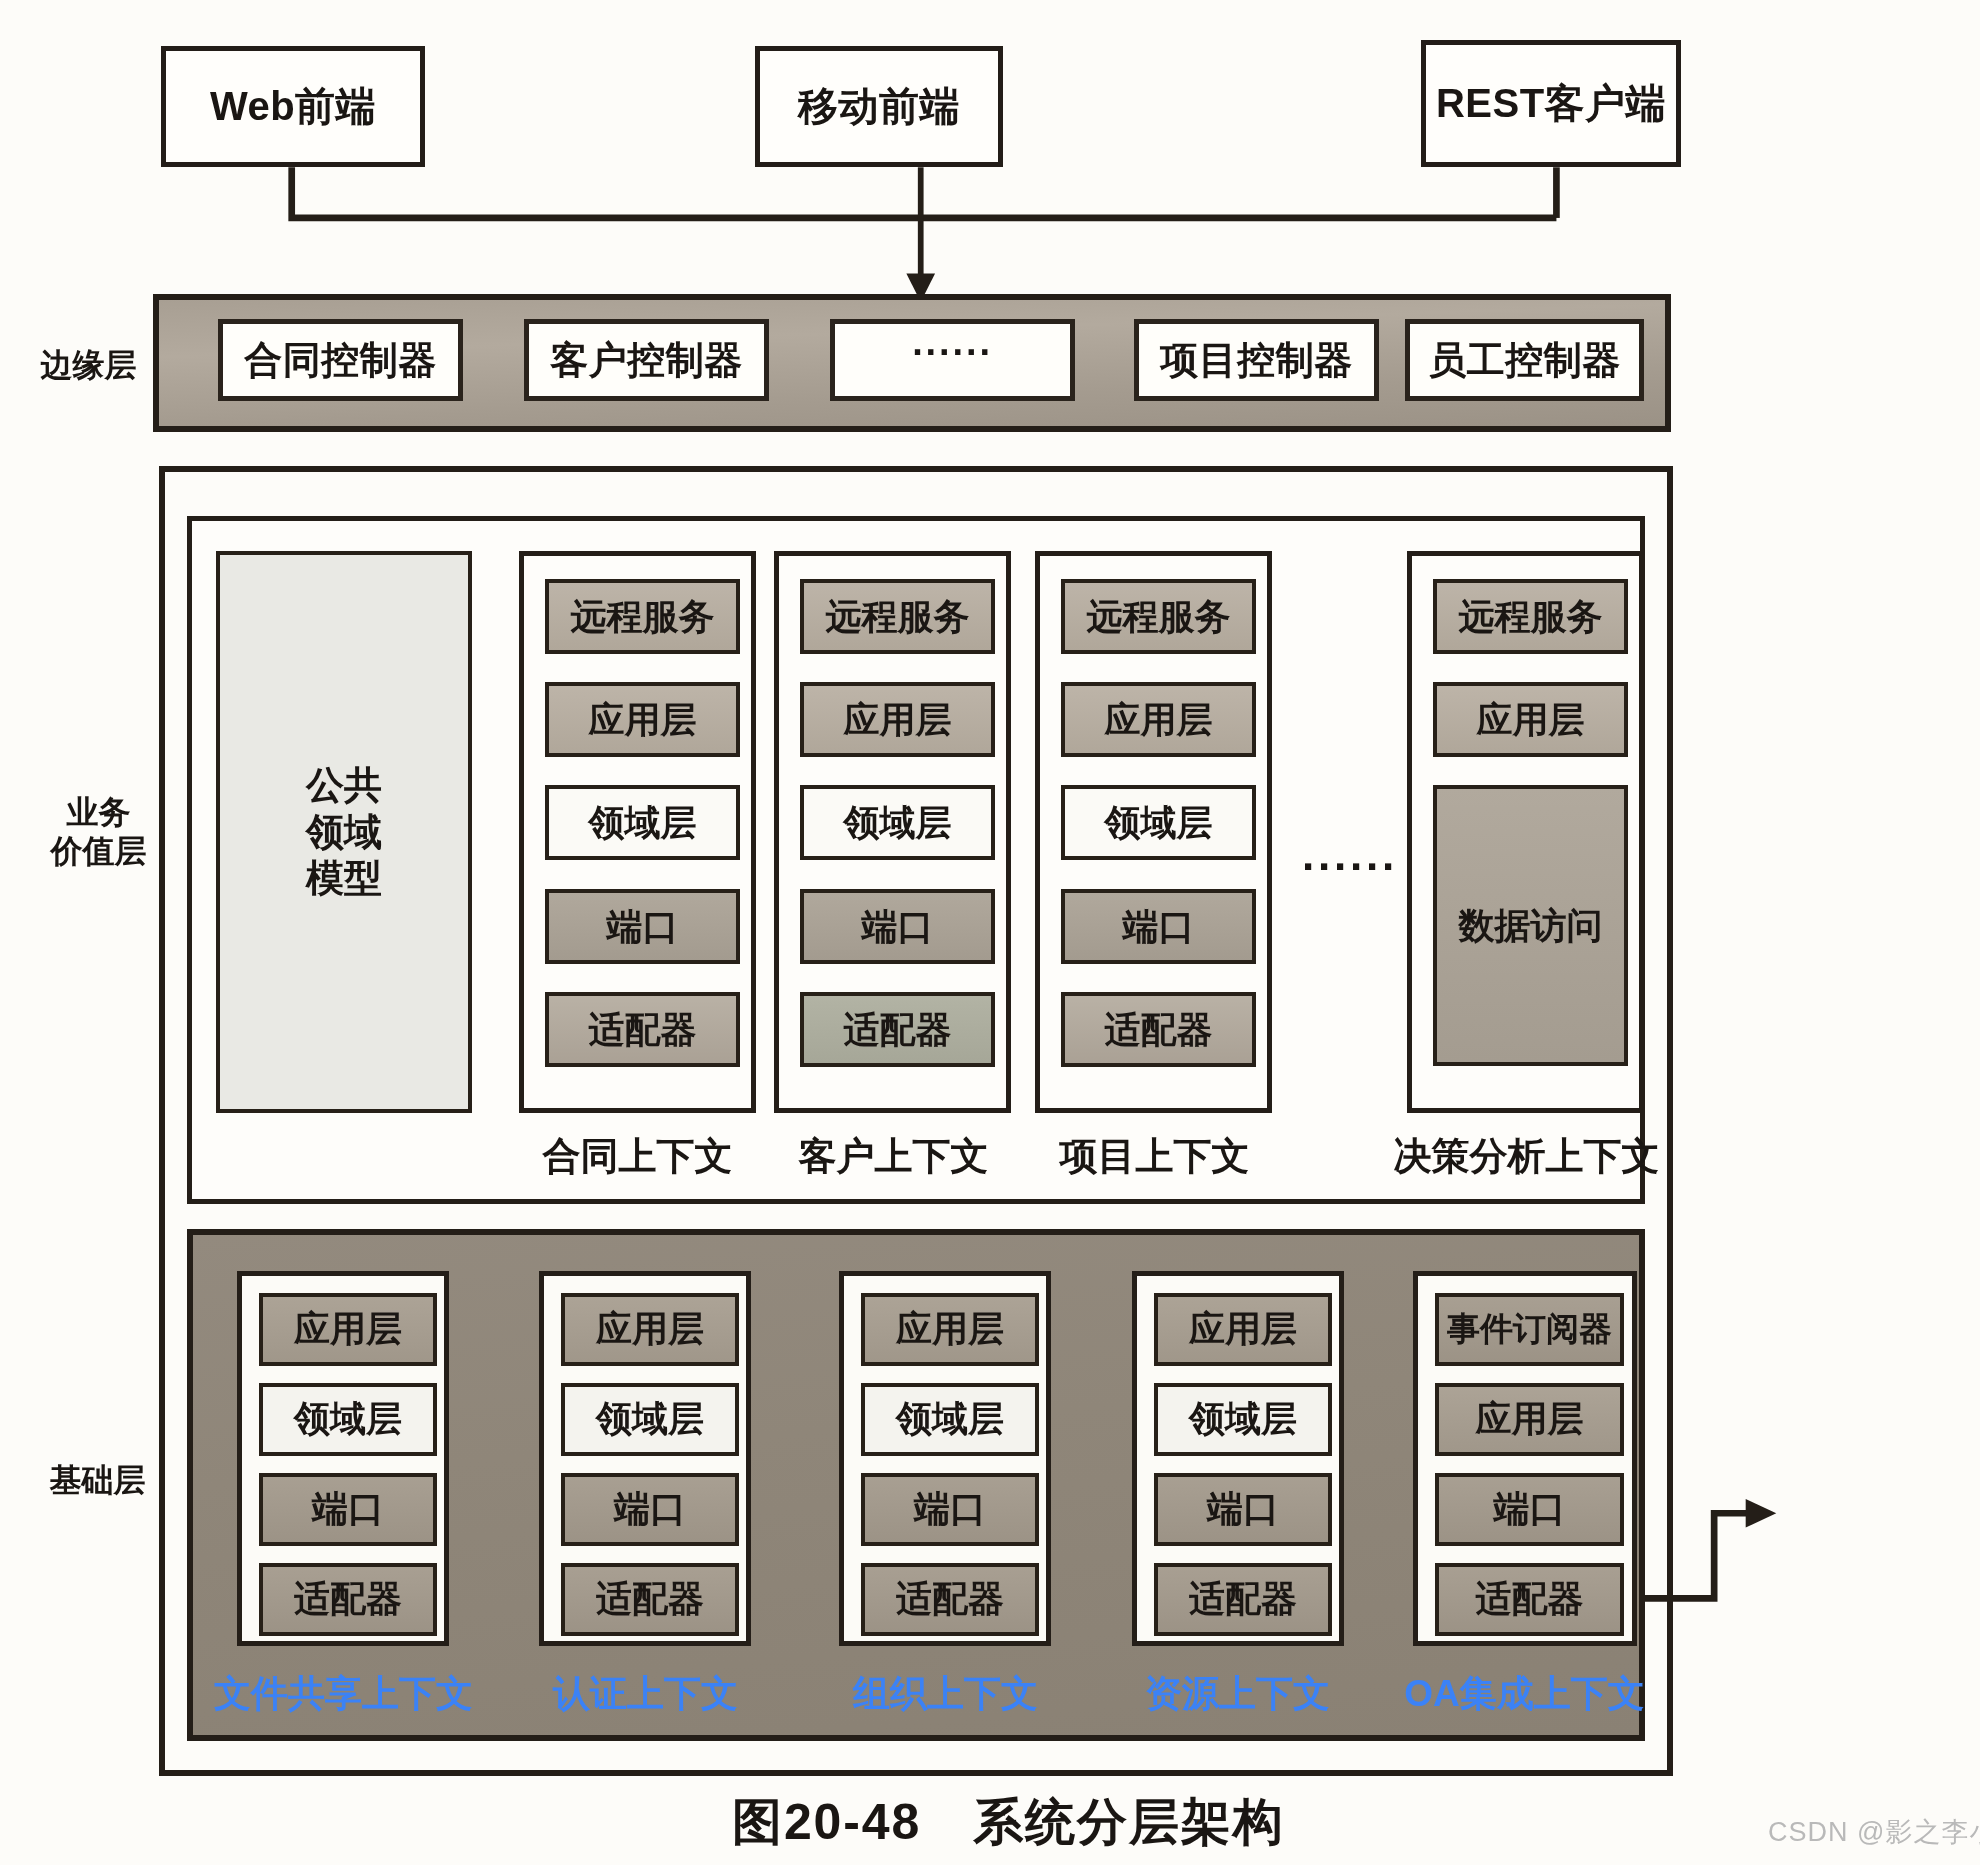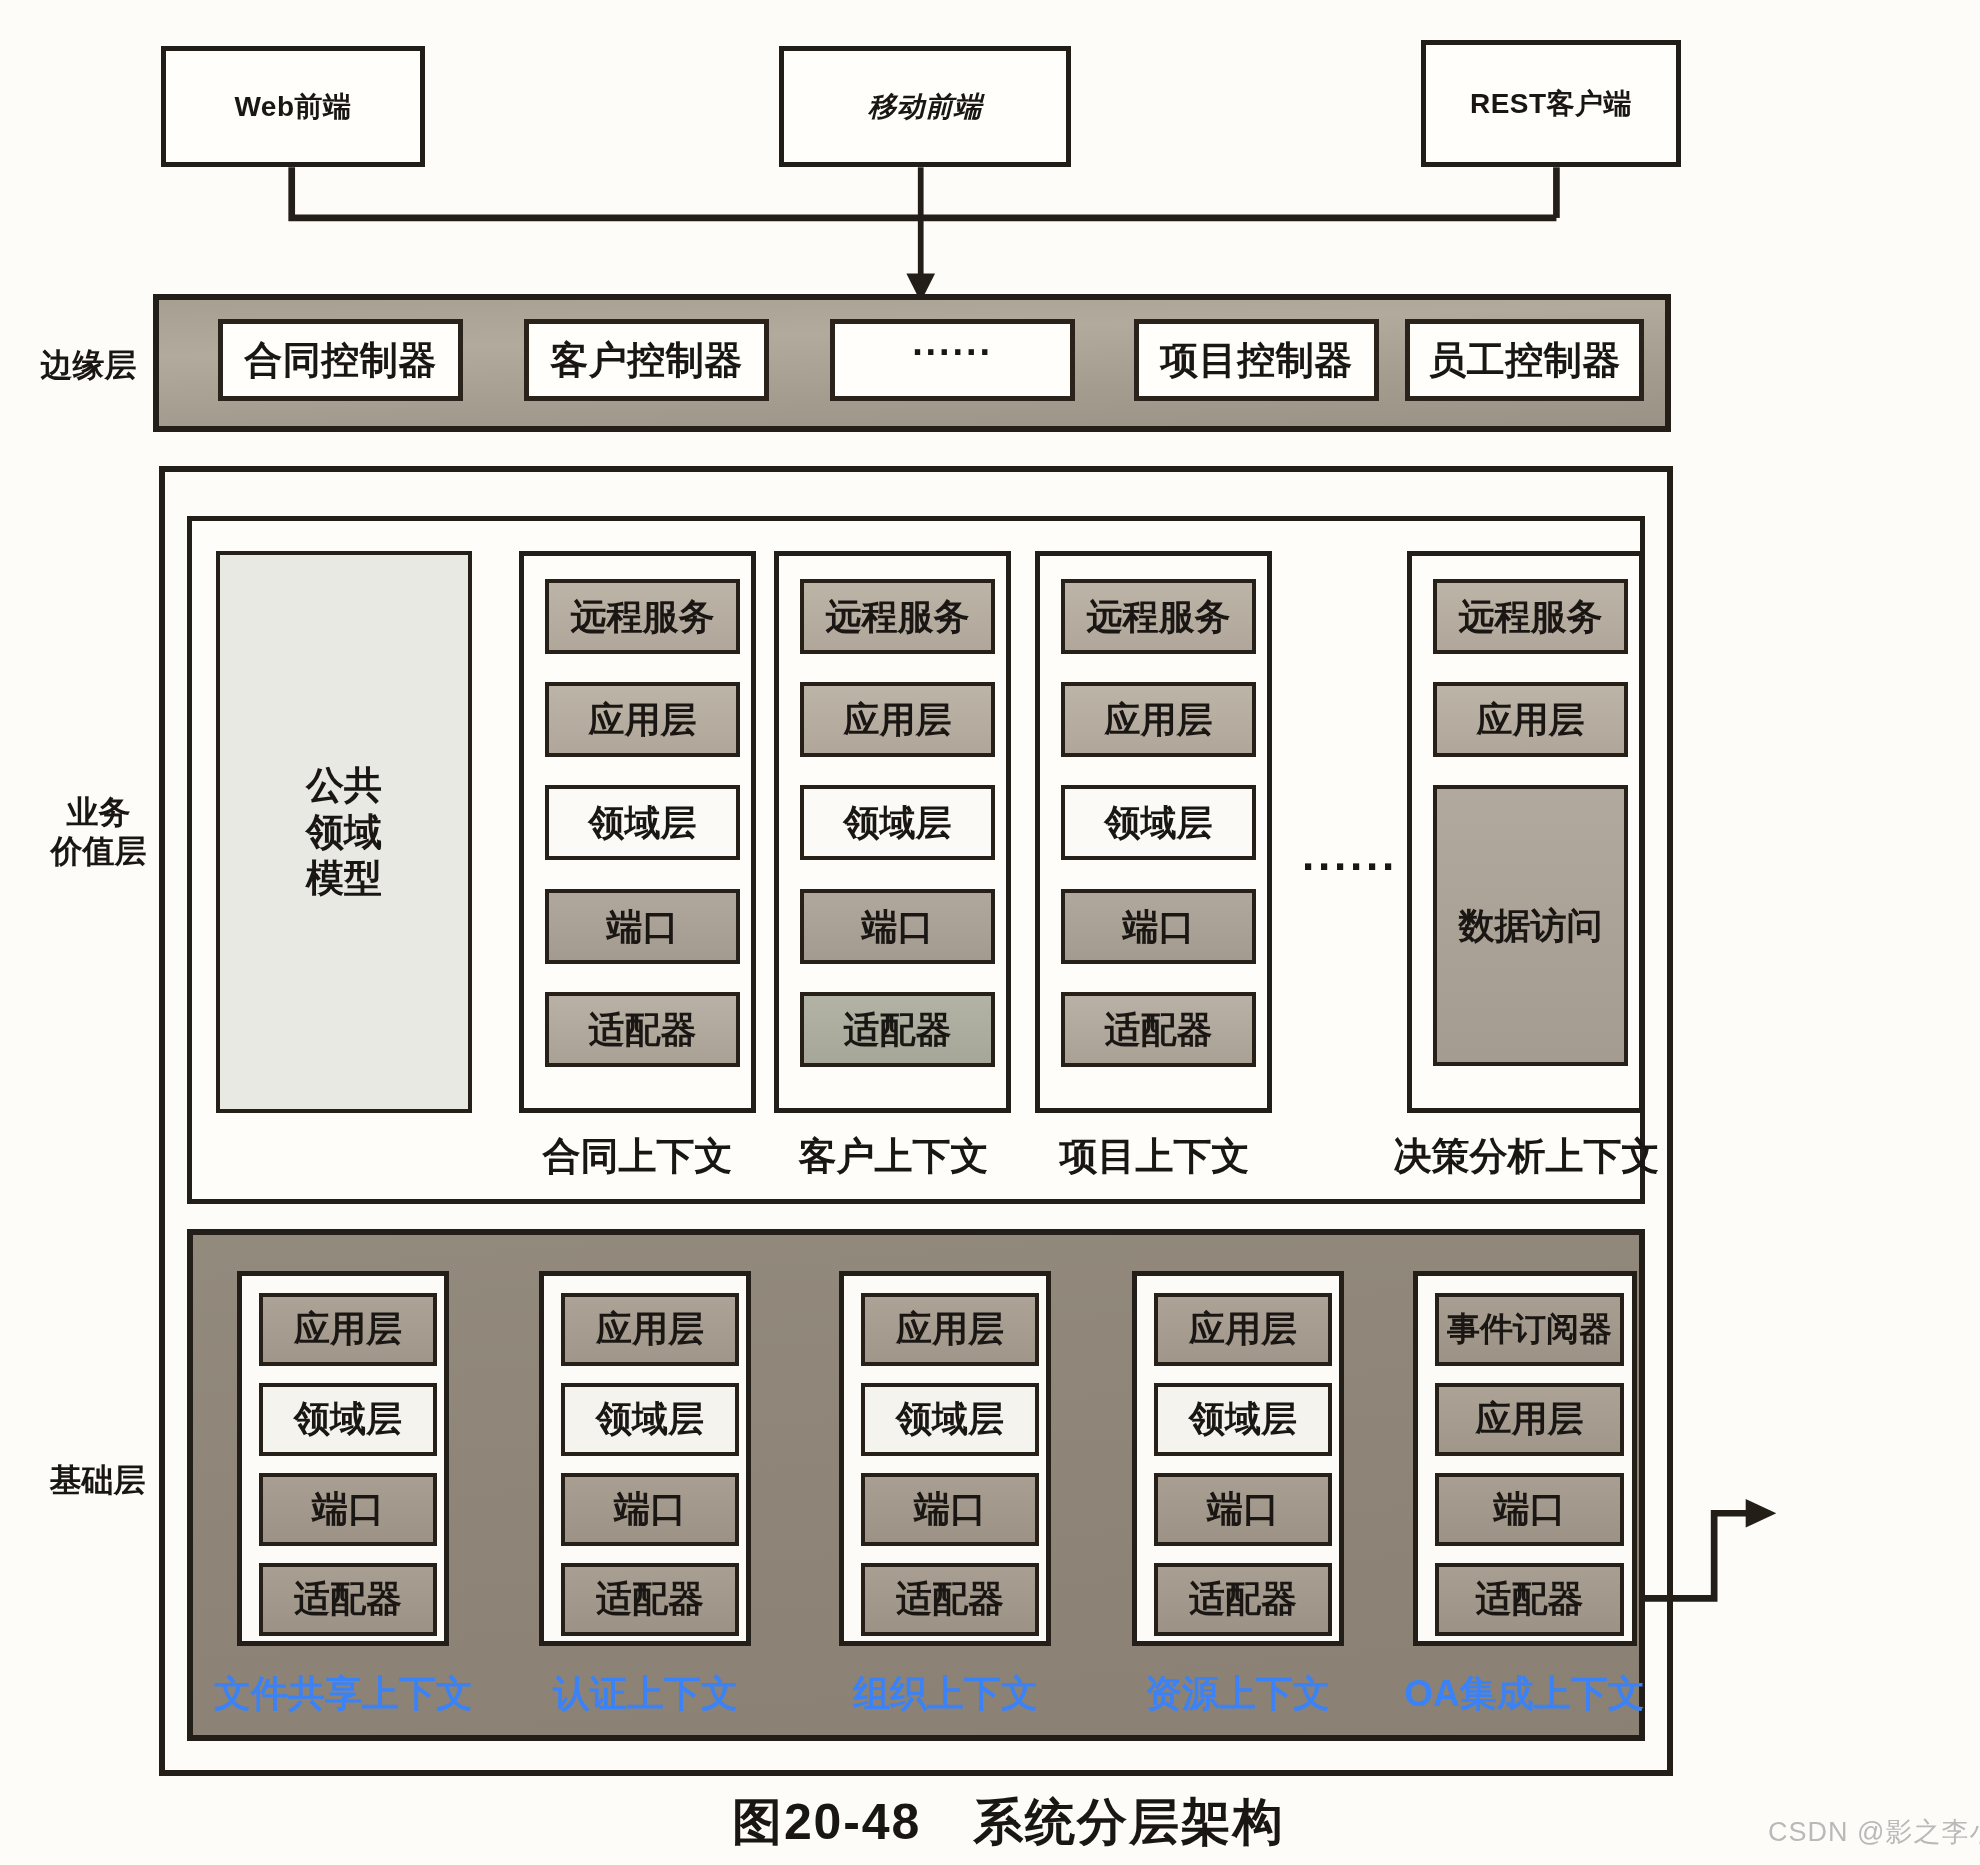--- a/index.html
+++ b/index.html
@@ -24,21 +24,21 @@
     align-items:center;
     justify-content:center;
     text-align:center;
     line-height:1.12;
     font-weight:700;
     letter-spacing:0.5px;
   }
   .client-box{
     border:5.7px solid #231d18;
     background:#fffefb;
-    font-size:28px;
+    font-size:40px;
   }
   
   .edge-band{
     position:absolute;
     box-sizing:border-box;
     border:6.7px solid #241e18;
     background:linear-gradient(178deg,#a89f93 0%, #b3aa9e 32%, #a49b8f 70%, #9b9286 100%);
   }
   .ctrl-box{
     border:5.7px solid #2a231c;
@@ -189,21 +189,21 @@
 
     <path d="M 963 175 L 963 296" fill="none" stroke="#241e18" stroke-width="6"></path>
     <polygon points="963,316 948,286 978,286" fill="#241e18"></polygon>
 
     <path d="M 1712 1672 L 1793 1672 L 1793 1583 L 1838 1583" fill="none" stroke="#241e18" stroke-width="7"></path>
     <polygon points="1858,1583 1826,1568 1826,1598" fill="#241e18"></polygon>
   </svg>
 
   <div class="box client-box" style="left:161px; top:46px; width:264px; height:121px;">Web前端</div>
 
-  <div class="box client-box" style="left:779px; top:46px; width:292px; height:121px;font-style:italic;">移动前端</div>
+  <div class="box client-box" style="left:755px; top:46px; width:248px; height:121px;">移动前端</div>
 
   <div class="box client-box" style="left:1421px; top:40px; width:260px; height:127px;text-align:center;">REST客户端</div>
 
   <div class="side-label" style="left:17px; top:346px; width:143px;">边缘层</div>
 
   <div class="side-label" style="left:27px; top:793px; width:143px;">
     <div>业务</div>
     <div>价值层</div>
   </div>
 

